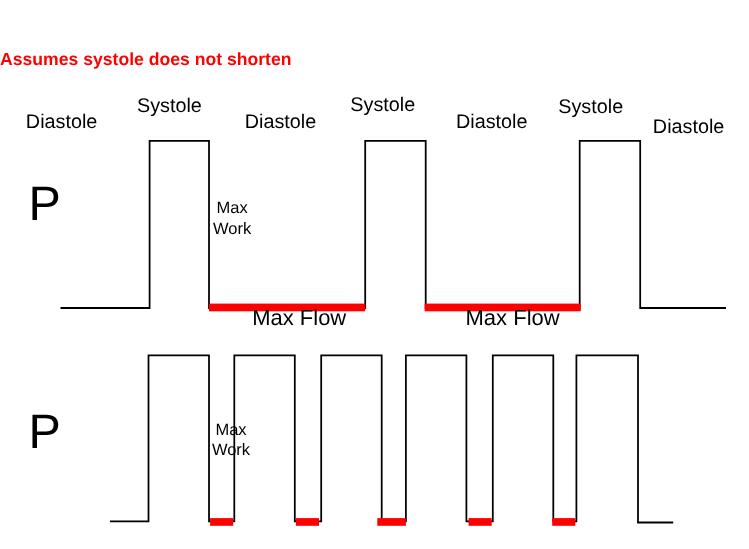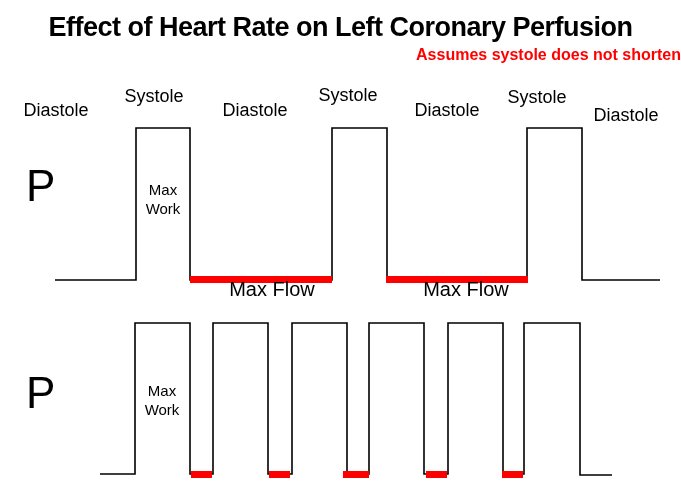--- a/index.html
+++ b/index.html
@@ -19,21 +19,21 @@
     text-align: center;
     font-size: 27px;
     font-weight: bold;
     letter-spacing: -0.5px;
     white-space: nowrap;
   }
   .subtitle {
     position: absolute;
     top: 46px; left: 0;
     width: 100%;
-    text-align: right;
+    text-align: left;
     font-size: 16px;
     font-weight: bold;
     color: #ff0000;
     white-space: nowrap;
   }
   .phase {
     position: absolute;
     font-size: 18px;
     transform: translateX(-50%);
     white-space: nowrap;
@@ -54,20 +54,21 @@
   }
   #p-top    { top: 164px; }
   #p-bottom { top: 371px; }
   .max-work {
     position: absolute;
     transform: translateX(-50%);
     text-align: center;
     font-size: 15px;
     line-height: 19px;
     white-space: nowrap;
+    margin-left: 48px;
   }
   #max-work-top    { left: 163px; top: 180px; }
   #max-work-bottom { left: 162px; top: 381px; }
   .max-flow {
     position: absolute;
     transform: translateX(-50%);
     font-size: 20px;
     white-space: nowrap;
     margin-top: 28px;
   }
@@ -76,21 +77,20 @@
   svg.wave {
     position: absolute;
     top: 0; left: 0;
   }
 </style>
 </head>
 <body>
 
 <div class="canvas">
 
-  <div class="title">Effect of Heart Rate on Left Coronary Perfusion</div>
   <div class="subtitle">Assumes systole does not shorten</div>
 
   <span class="phase" id="pl1">Diastole</span>
   <span class="phase" id="pl2">Systole</span>
   <span class="phase" id="pl3">Diastole</span>
   <span class="phase" id="pl4">Systole</span>
   <span class="phase" id="pl5">Diastole</span>
   <span class="phase" id="pl6">Systole</span>
   <span class="phase" id="pl7">Diastole</span>
 

